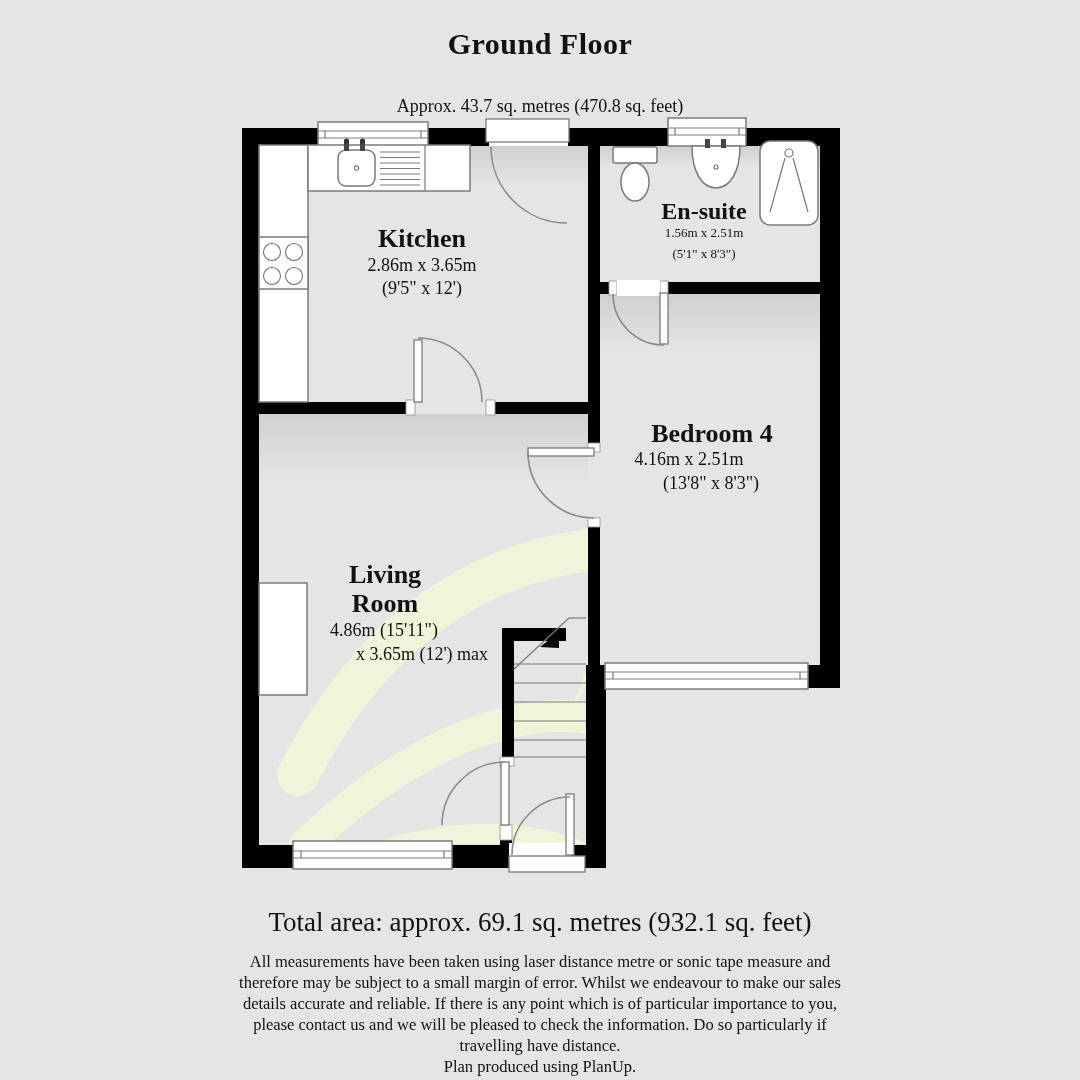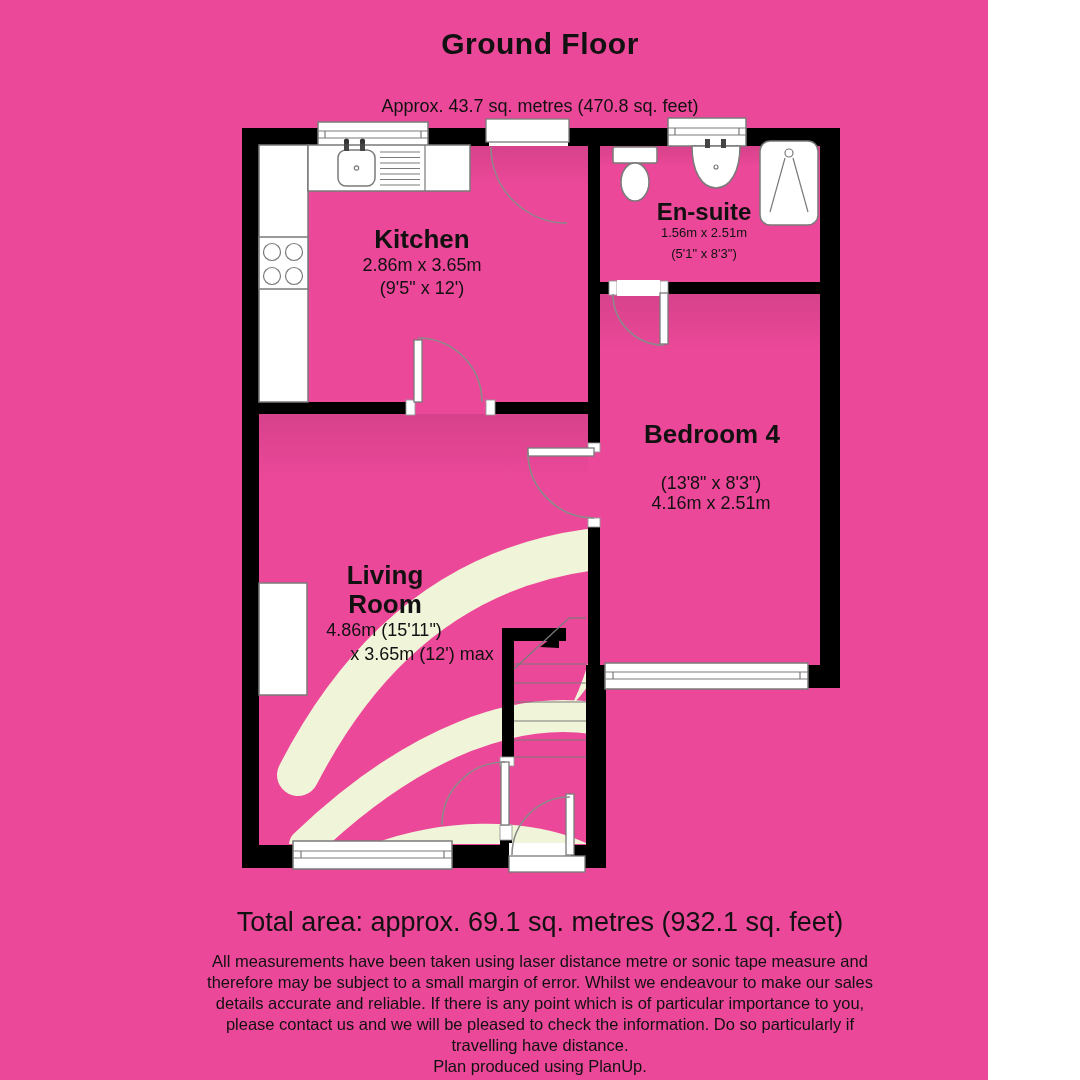--- a/index.html
+++ b/index.html
@@ -1,17 +1,17 @@
 <!DOCTYPE html>
 <html><head>
 <meta charset="utf-8">
 <style>
   html,body{margin:0;padding:0;background:#fff;}
-  #page{position:relative;width:988px;height:1080px;background:#ec4899;overflow:hidden;
-        font-family:Liberation Sans, sans-serif;color:#111;}
+  #page{position:relative;width:1080px;height:1080px;background:#e5e5e5;overflow:hidden;
+        font-family:Liberation Serif, serif;color:#111;}
   .ctr{position:absolute;transform:translateX(-50%);text-align:center;white-space:nowrap;}
   .title{font-size:30px;font-weight:bold;letter-spacing:.5px;}
   .subtitle{font-size:18px;margin-top:32px;}
   .room-name{font-weight:bold;}
   .kitchen-name,.bedroom-name,.living-name{font-size:26px;}
   .ensuite-name{font-size:24px;}
   .dims{font-size:18px;}
   .dims-sm{font-size:13px;}
   .total{font-size:27px;}
   .disc{font-size:16.5px;line-height:21.5px;}
@@ -215,21 +215,21 @@
 
   <div class="ctr room-name kitchen-name" style="left:422px;top:224px;">Kitchen</div>
   <div class="ctr dims" style="left:422px;top:255px;">2.86m x 3.65m</div>
   <div class="ctr dims" style="left:422px;top:278px;">(9'5" x 12')</div>
 
   <div class="ctr room-name ensuite-name" style="left:704px;top:198px;">En-suite</div>
   <div class="ctr dims-sm" style="left:704px;top:225px;">1.56m x 2.51m</div>
   <div class="ctr dims-sm" style="left:704px;top:246px;">(5'1" x 8'3")</div>
 
   <div class="ctr room-name bedroom-name" style="left:712px;top:419px;">Bedroom 4</div>
-  <div class="ctr dims" style="left:711px;top:449px;margin-top:44px;">4.16m x 2.51m</div>
+  <div class="ctr dims" style="left:689px;top:449px;">4.16m x 2.51m</div>
   <div class="ctr dims" style="left:711px;top:473px;">(13'8" x 8'3")</div>
 
   <div class="ctr room-name living-name" style="left:385px;top:560px;">Living</div>
   <div class="ctr room-name living-name" style="left:385px;top:589px;">Room</div>
   <div class="ctr dims" style="left:384px;top:620px;">4.86m (15'11")</div>
   <div class="ctr dims" style="left:383px;top:644px;margin-left:39px;">x 3.65m (12') max</div>
 
   <div class="ctr total" style="left:540px;top:907px;">Total area: approx. 69.1 sq. metres (932.1 sq. feet)</div>
   <div class="ctr disc" style="left:540px;top:951px;">All measurements have been taken using laser distance metre or sonic tape measure and</div>
   <div class="ctr disc" style="left:540px;top:972px;">therefore may be subject to a small margin of error. Whilst we endeavour to make our sales</div>

